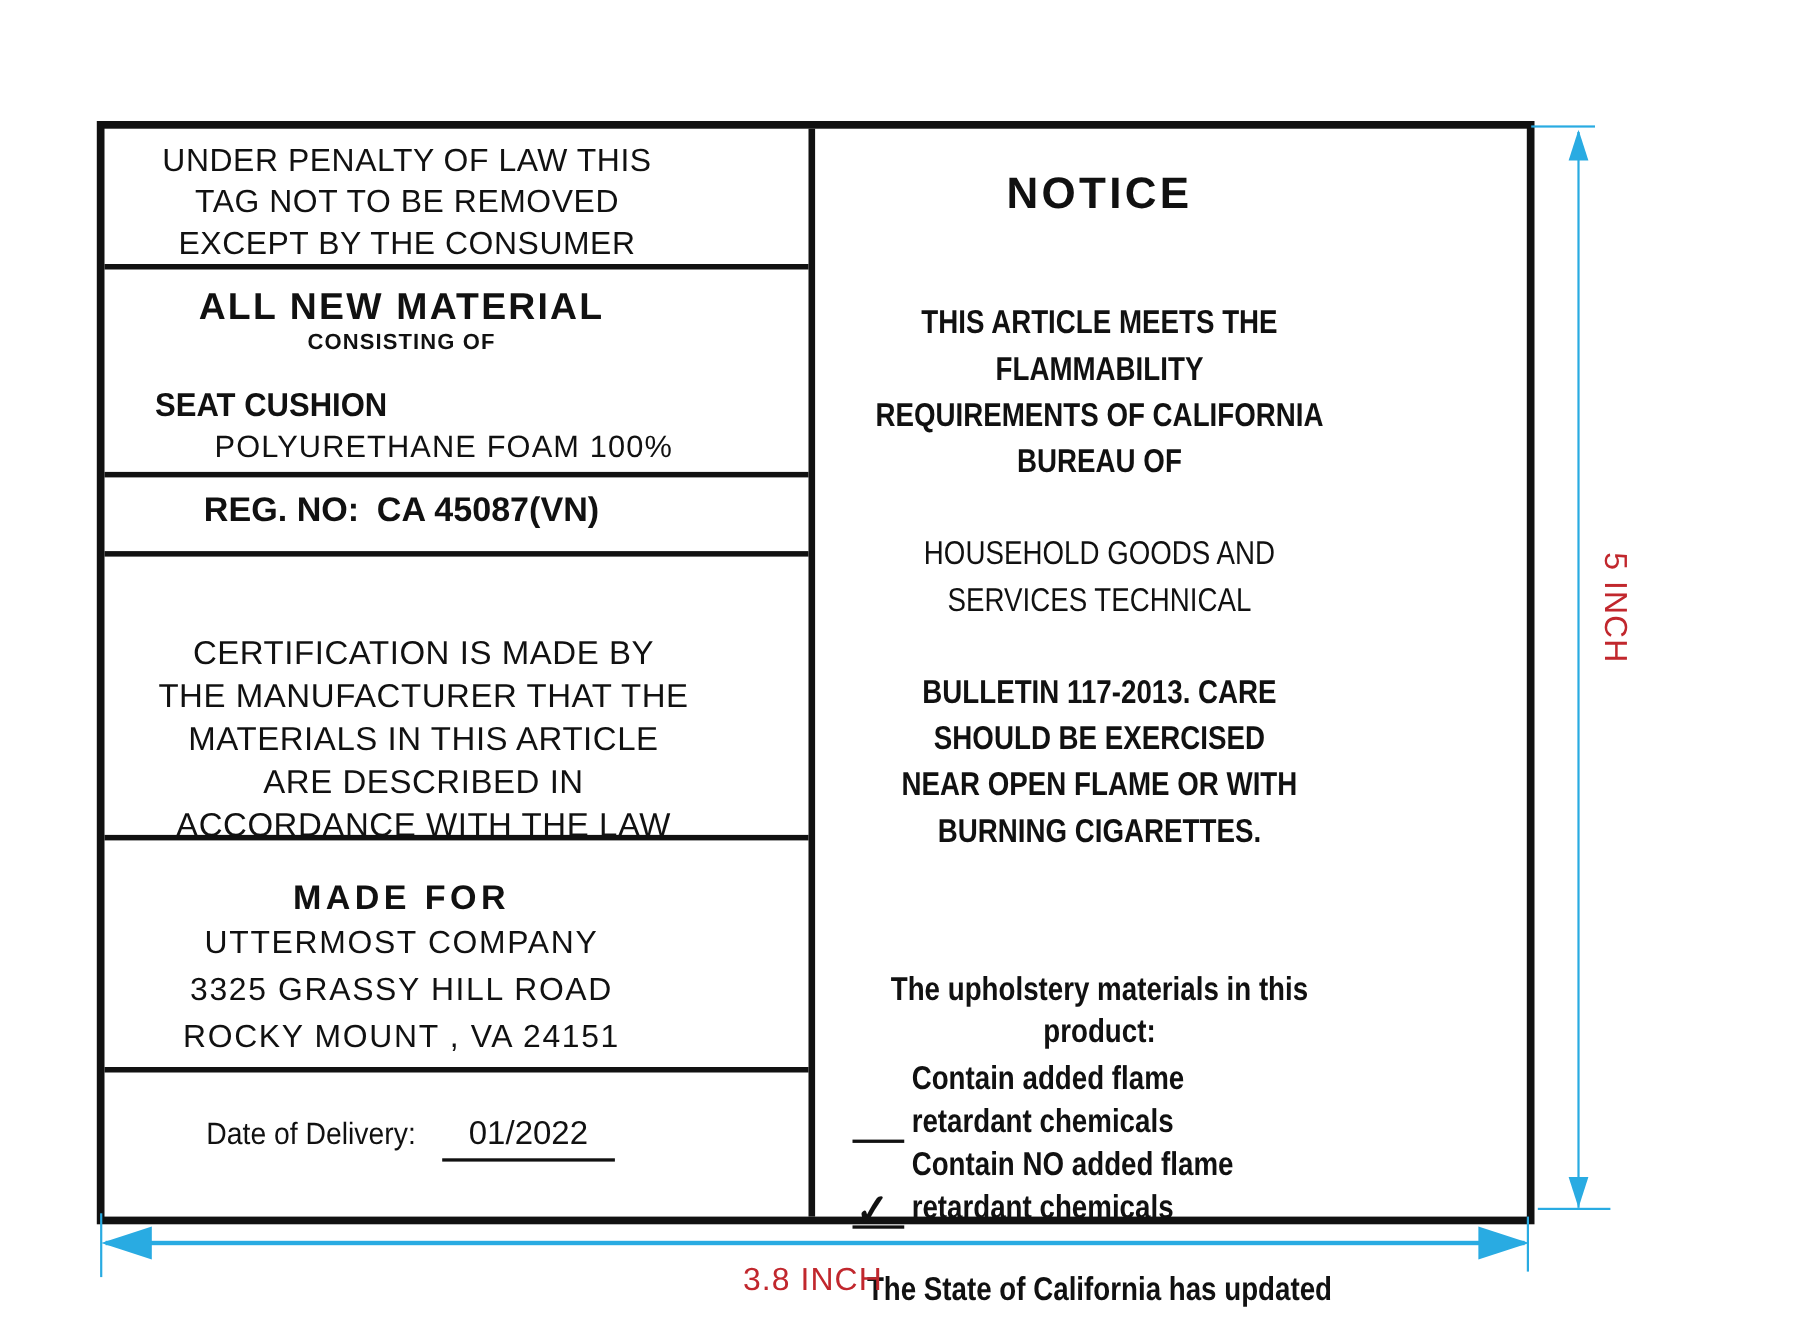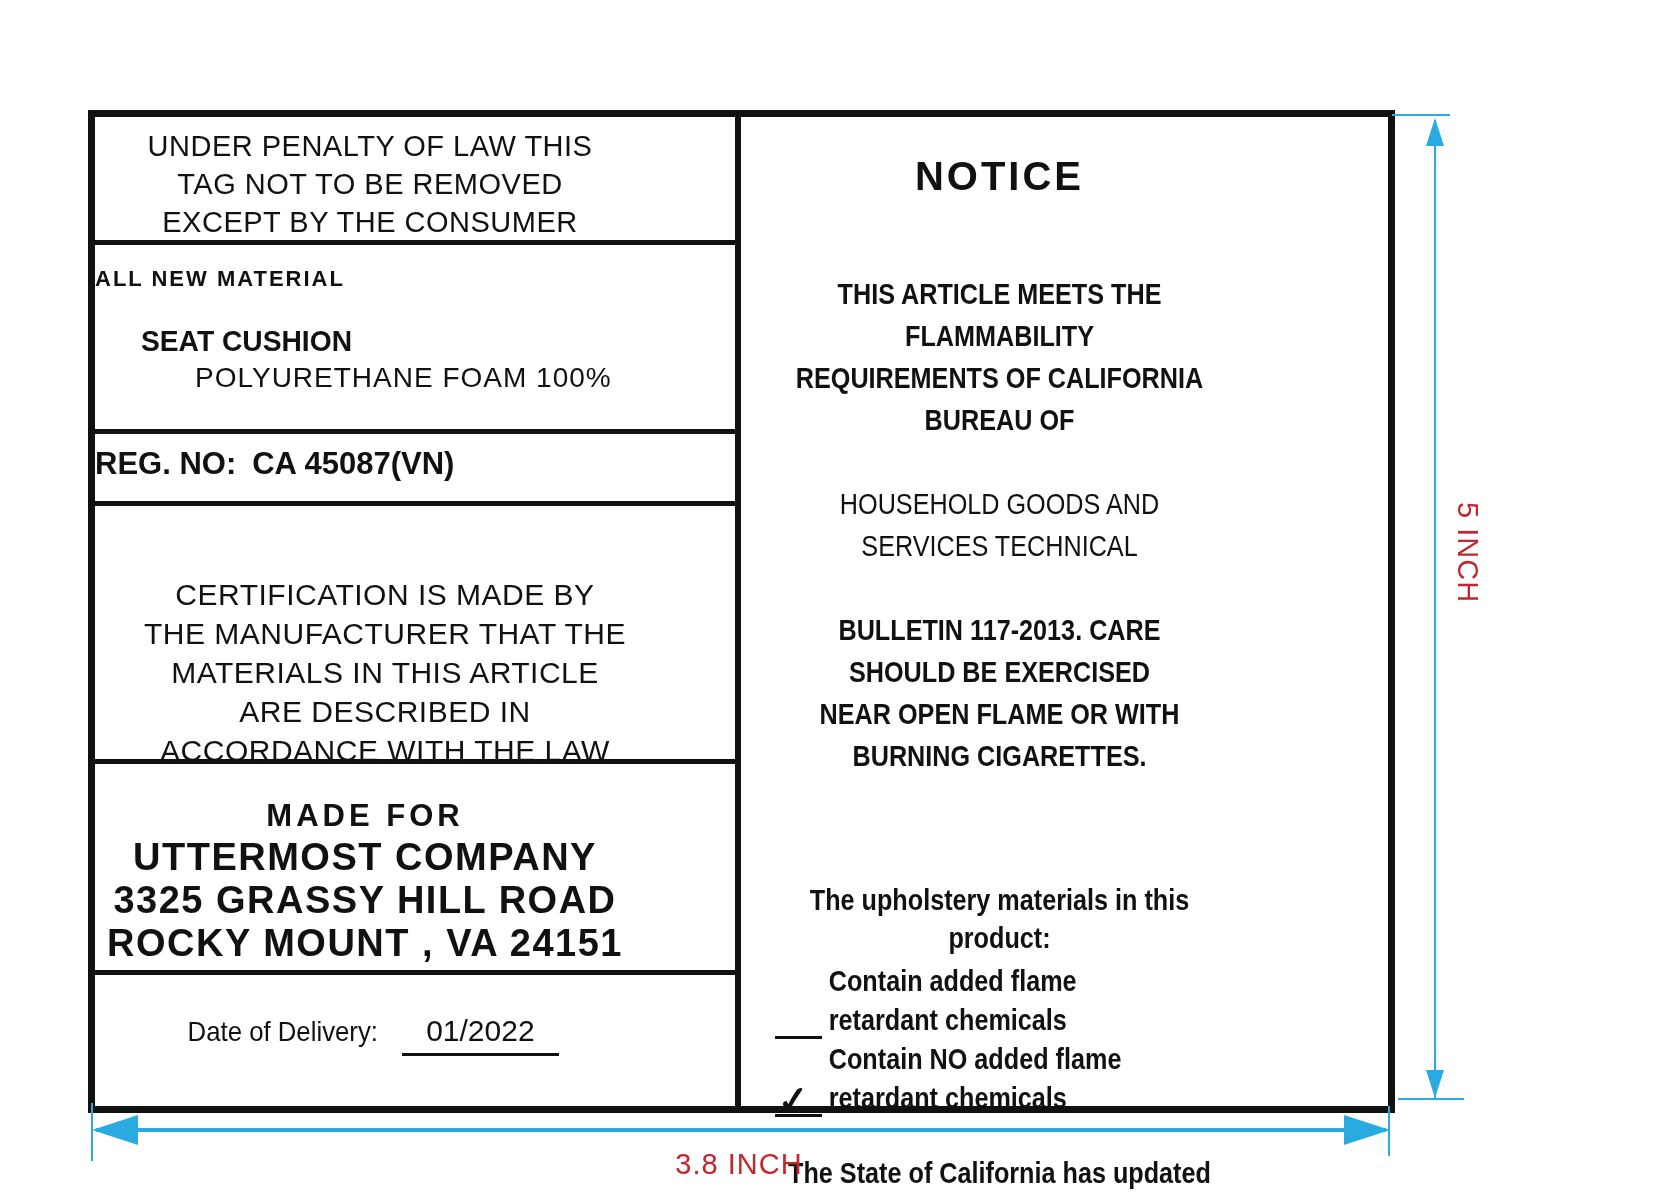--- a/index.html
+++ b/index.html
@@ -13,32 +13,32 @@
   .col-left  { width:646px; border-right:6px solid #111; display:flex; flex-direction:column; }
   .col-right { flex:1; display:flex; flex-direction:column; }
 
   .row { border-bottom:5px solid #111; }
   .row:last-child { border-bottom:none; }
 
   
   .row-penalty { height:128px; padding:10px 100px 0 10px; text-align:center;
                  font-size:29px; line-height:38px; letter-spacing:0.5px; }
   .row-material { height:189px; padding:16px 100px 0 0; }
-  .mat-heading { font-weight:bold; font-size:22px; line-height:36px; letter-spacing:2px; }
+  .mat-heading { text-align:center; font-weight:bold; font-size:34px; line-height:36px; letter-spacing:2px; }
   .mat-sub     { text-align:center; font-weight:bold; font-size:20px; line-height:28px; letter-spacing:1px; }
   .mat-component { margin:26px 0 0 46px; font-weight:bold; font-size:30px; line-height:36px; transform:scaleX(0.94); transform-origin:0 50%; }
   .mat-name     { margin:0 0 0 100px; font-size:28px; line-height:37px; letter-spacing:1px; }
-  .row-reg { height:72px; padding:12px 100px 0 0; text-align:left;
+  .row-reg { height:72px; padding:12px 100px 0 0; text-align:center;
              font-weight:bold; font-size:31px; }
   .reg-value { margin-left:16px; }
   .row-cert { height:258px; padding:30px 60px 0 0; text-align:center;
               font-size:30px; line-height:39px; letter-spacing:0.5px; white-space:pre-line; }
   .row-madefor { height:212px; padding:32px 100px 0 0; text-align:center; }
   .madefor-heading { font-weight:bold; font-size:31px; line-height:40px; letter-spacing:4px; }
-  .madefor-line { font-size:38px; line-height:43px; letter-spacing:1.5px;font-weight:bold; }
+  .madefor-line { font-size:29px; line-height:43px; letter-spacing:1.5px; }
   .row-date { height:131px; padding:16px 100px 0 0; text-align:center; }
   .date-line { font-size:28px; line-height:40px;margin-top:20px; }
   .date-label { transform:scaleX(0.92); display:inline-block; transform-origin:100% 50%; }
   .date-value { display:inline-block; margin-left:16px; padding:0 24px 2px 24px;
                 border-bottom:3px solid #111; font-size:30px; }
   .made-in { margin-top:12px; font-weight:bold; font-size:29px; letter-spacing:1px; }
 
   
   .notice-area { flex:1; border-bottom:5px solid #111; padding:36px 130px 0 0; }
   .notice-heading { text-align:center; font-weight:bold; font-size:40px; line-height:46px; letter-spacing:3px; }
@@ -84,20 +84,21 @@
     <div class="col-left">
 
       <section class="row row-penalty">
         <div style="white-space:pre-line;text-align:center;">UNDER PENALTY OF LAW THIS
 TAG NOT TO BE REMOVED
 EXCEPT BY THE CONSUMER</div>
       </section>
 
       <section class="row row-material">
         <div class="mat-heading">ALL NEW MATERIAL</div>
+        <div class="mat-sub">CONSISTING OF</div>
         <div class="mat-component">SEAT CUSHION</div>
         <div class="mat-name">POLYURETHANE FOAM 100%</div>
       </section>
 
       <section class="row row-reg">
         <span>REG. NO:</span><span class="reg-value">CA 45087(VN)</span>
       </section>
 
       <section class="row row-cert">
         <div>CERTIFICATION IS MADE BY

